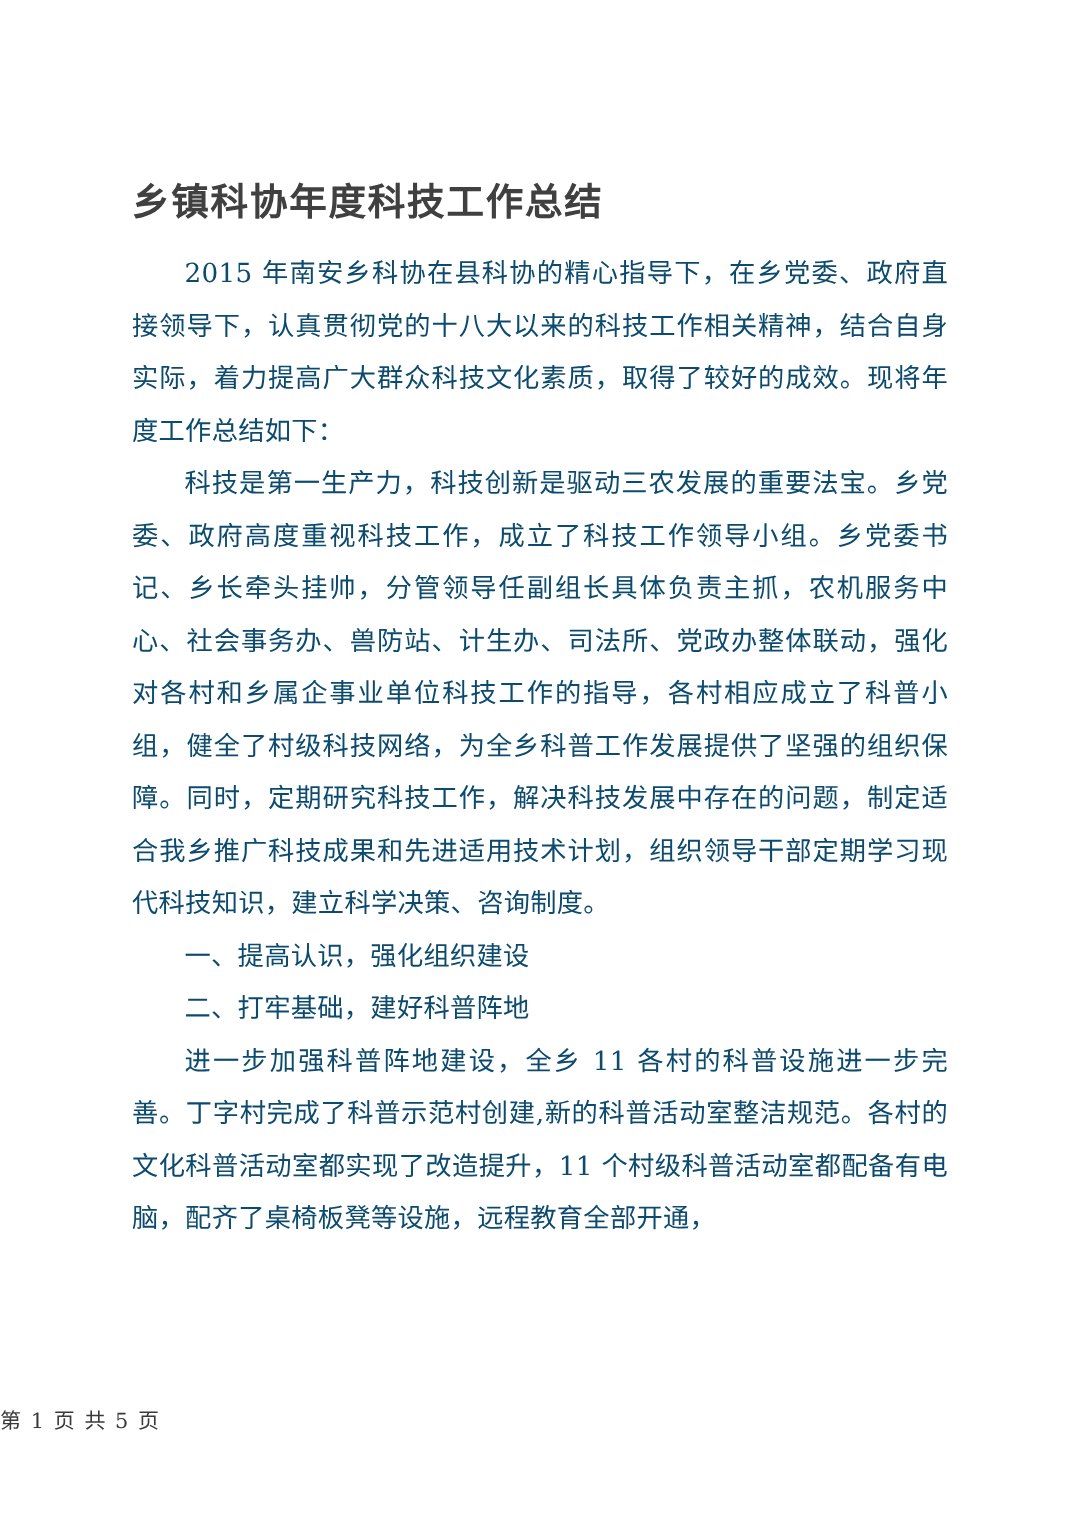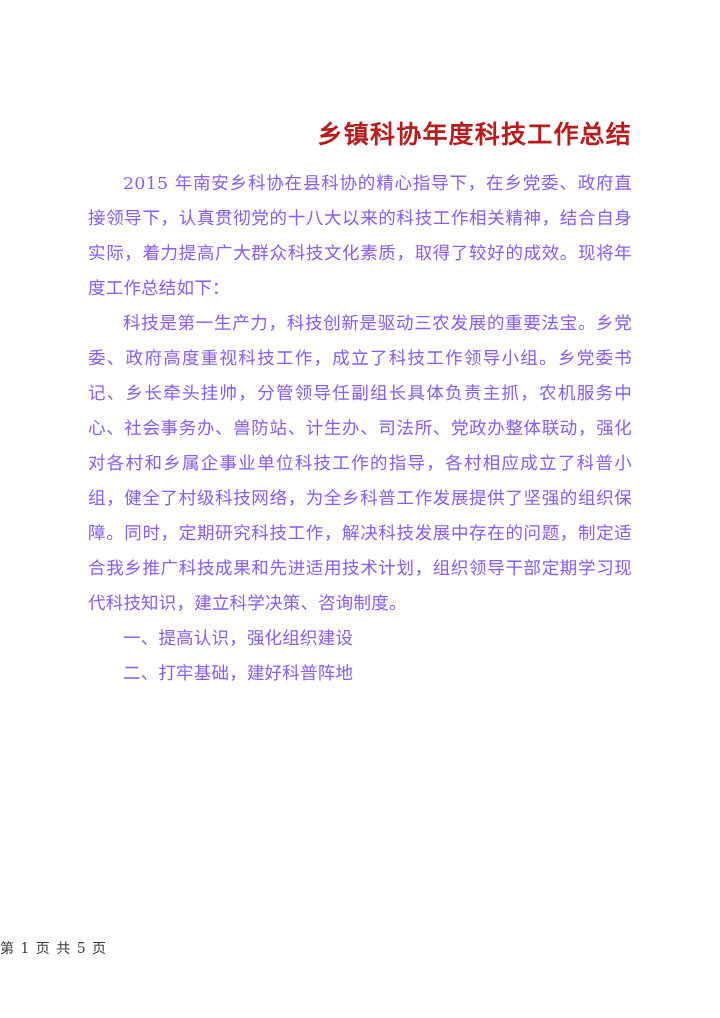--- a/index.html
+++ b/index.html
@@ -24,36 +24,36 @@
   .doc-body {
     position: absolute;
     left: 88px;
     top: 118px;
     width: 544px;
   }
 
   .doc-title {
     font-size: 25px;
     font-weight: bold;
-    text-align: right;
+    text-align: left;
     letter-spacing: 1.2px;
     line-height: 34px;
     margin: 0 0 14px 0;
-    color: #b91c1c;
+    color: #404040;
     font-family: "DejaVu Sans", "Liberation Sans", sans-serif;
   }
 
   .para {
     font-size: 17.5px;
     line-height: 35px;
     text-align: justify;
     text-justify: inter-ideograph;
     margin: 0;
     letter-spacing: 0.2px;
-    color: #8b5cf6;
+    color: #0c4a6e;
   }
 
   .para.indent {
     text-indent: 2em;
   }
 
   .para.heading {
     text-indent: 2em;
   }
 
@@ -79,18 +79,19 @@
     <h1 class="doc-title">乡镇科协年度科技工作总结</h1>
 
     <p class="para indent">2015 年南安乡科协在县科协的精心指导下，在乡党委、政府直接领导下，认真贯彻党的十八大以来的科技工作相关精神，结合自身实际，着力提高广大群众科技文化素质，取得了较好的成效。现将年度工作总结如下：</p>
 
     <p class="para indent">科技是第一生产力，科技创新是驱动三农发展的重要法宝。乡党委、政府高度重视科技工作，成立了科技工作领导小组。乡党委书记、乡长牵头挂帅，分管领导任副组长具体负责主抓，农机服务中心、社会事务办、兽防站、计生办、司法所、党政办整体联动，强化对各村和乡属企事业单位科技工作的指导，各村相应成立了科普小组，健全了村级科技网络，为全乡科普工作发展提供了坚强的组织保障。同时，定期研究科技工作，解决科技发展中存在的问题，制定适合我乡推广科技成果和先进适用技术计划，组织领导干部定期学习现代科技知识，建立科学决策、咨询制度。</p>
 
     <p class="para heading">一、提高认识，强化组织建设</p>
 
     <p class="para heading">二、打牢基础，建好科普阵地</p>
 
+    <p class="para indent">进一步加强科普阵地建设，全乡 11 各村的科普设施进一步完善。丁字村完成了科普示范村创建,新的科普活动室整洁规范。各村的文化科普活动室都实现了改造提升，11 个村级科普活动室都配备有电脑，配齐了桌椅板凳等设施，远程教育全部开通，</p>
 
   </div>
 
   <div class="page-footer">第 1 页  共 5 页</div>
 
 </div>
 
 </body></html>

